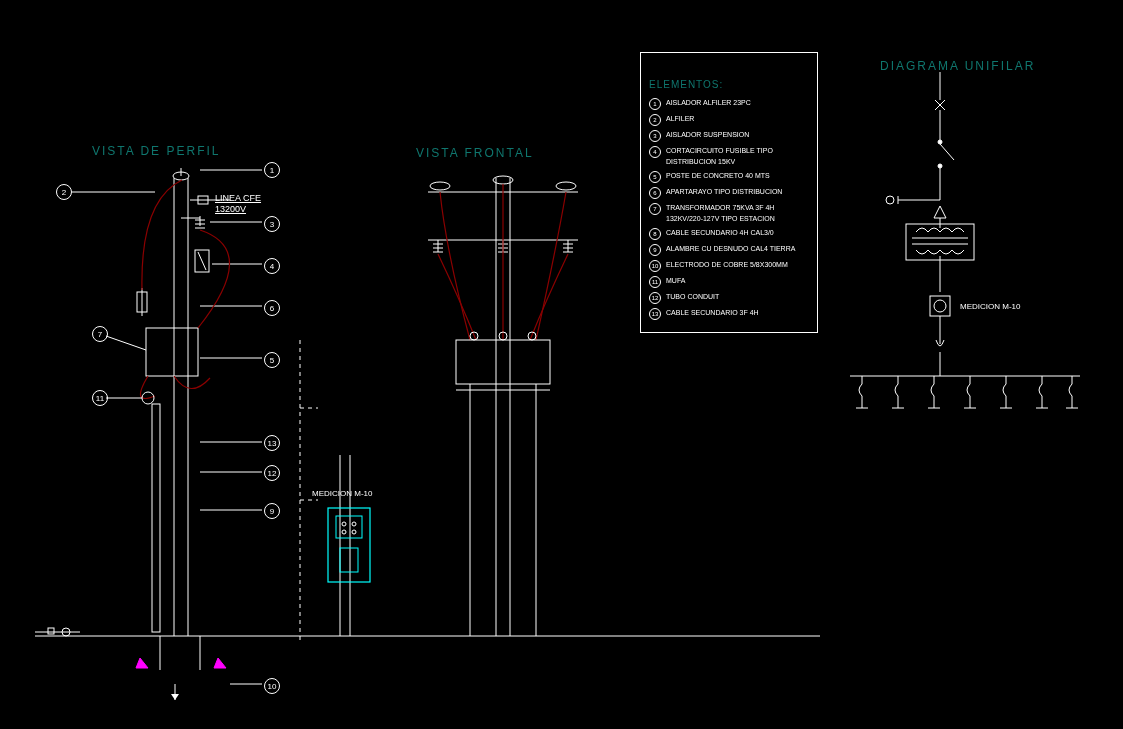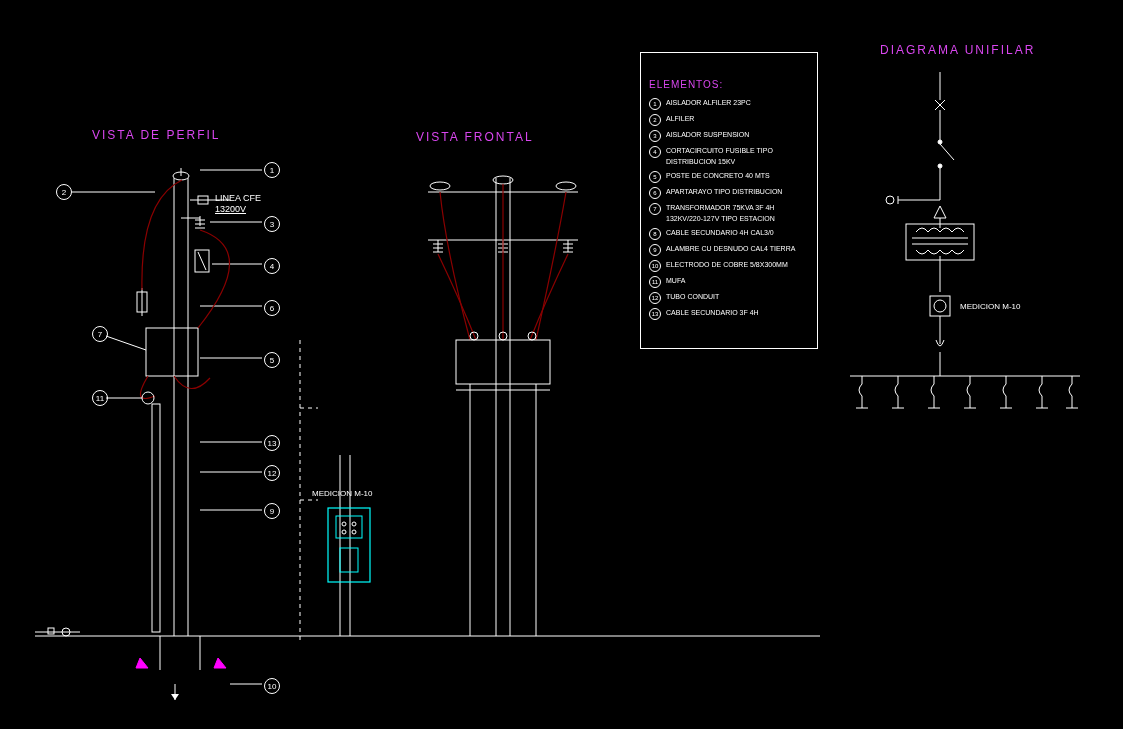--- a/index.html
+++ b/index.html
@@ -8,34 +8,35 @@
     background: #000;
     width: 1123px;
     height: 729px;
     position: relative;
     font-family: Arial, sans-serif;
     color: #fff;
     overflow: hidden;
   }
   .label {
     position: absolute;
-    color: #d946ef;
+    color: #0f766e;
     font-size: 12px;
     white-space: nowrap;
+    margin-top: 16px;
   }
   .small-label {
     position: absolute;
     color: #fff;
     font-size: 7px;
     white-space: nowrap;
   }
   .legend-box {
     position: absolute;
     border: 1px solid #fff;
-    padding: 24px 8px;
+    padding: 8px 8px;
     font-size: 7px;
     line-height: 1.5;
   }
   .legend-row {
     display: flex;
     align-items: flex-start;
     gap: 5px;
     margin-bottom: 4px;
   }
   .legend-num {
@@ -123,21 +124,21 @@
         <span class="legend-num">12</span>
         <span class="legend-text">TUBO CONDUIT</span>
       </div>
       <div class="legend-row">
         <span class="legend-num">13</span>
         <span class="legend-text">CABLE SECUNDARIO 3F 4H</span>
       </div>
     </div>
 </div>
 
-<div class="small-label" style="left:215px;top:193px;font-size:9px;">LINEA CFE</div>
+<div class="small-label" style="left:215px;top:193px;font-size:9px;text-decoration:underline;">LINEA CFE</div>
 <div class="small-label" style="left:215px;top:204px;font-size:9px;text-decoration:underline;">13200V</div>
 <div class="small-label" style="left:312px;top:489px;font-size:8px;">MEDICION M-10</div>
 <div class="small-label" style="left:960px;top:302px;font-size:8px;">MEDICION M-10</div>
 
 <div class="callout" style="left:264px;top:162px;">1</div>
 <div class="callout" style="left:56px;top:184px;">2</div>
 <div class="callout" style="left:264px;top:216px;">3</div>
 <div class="callout" style="left:264px;top:258px;">4</div>
 <div class="callout" style="left:264px;top:352px;">5</div>
 <div class="callout" style="left:264px;top:300px;">6</div>

